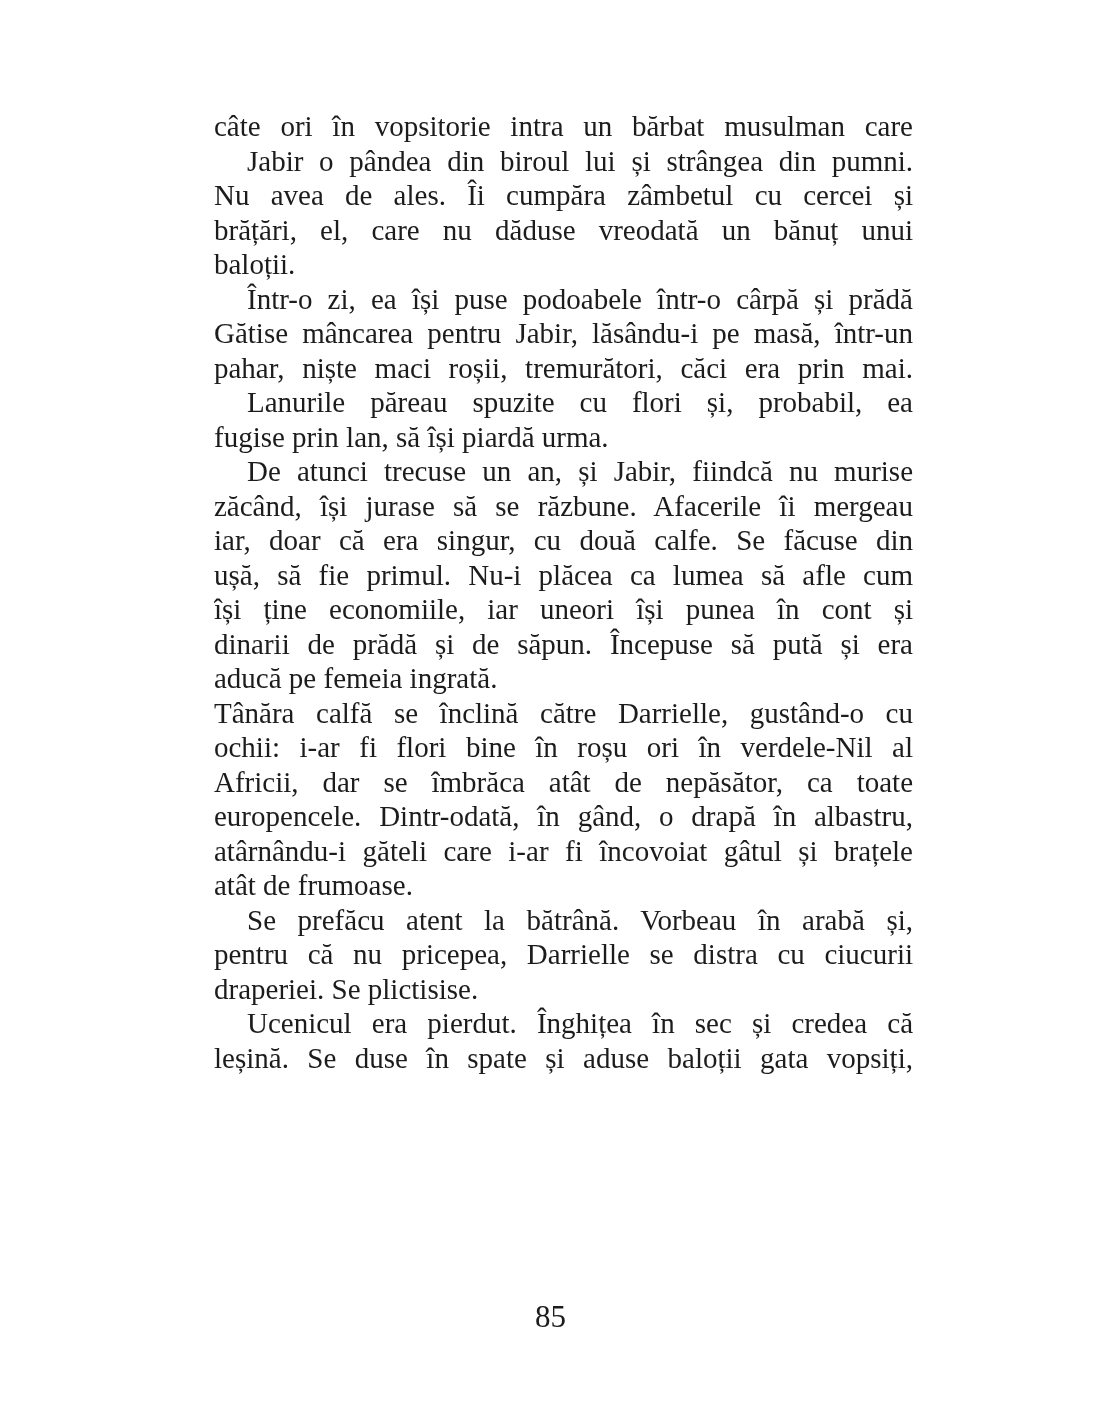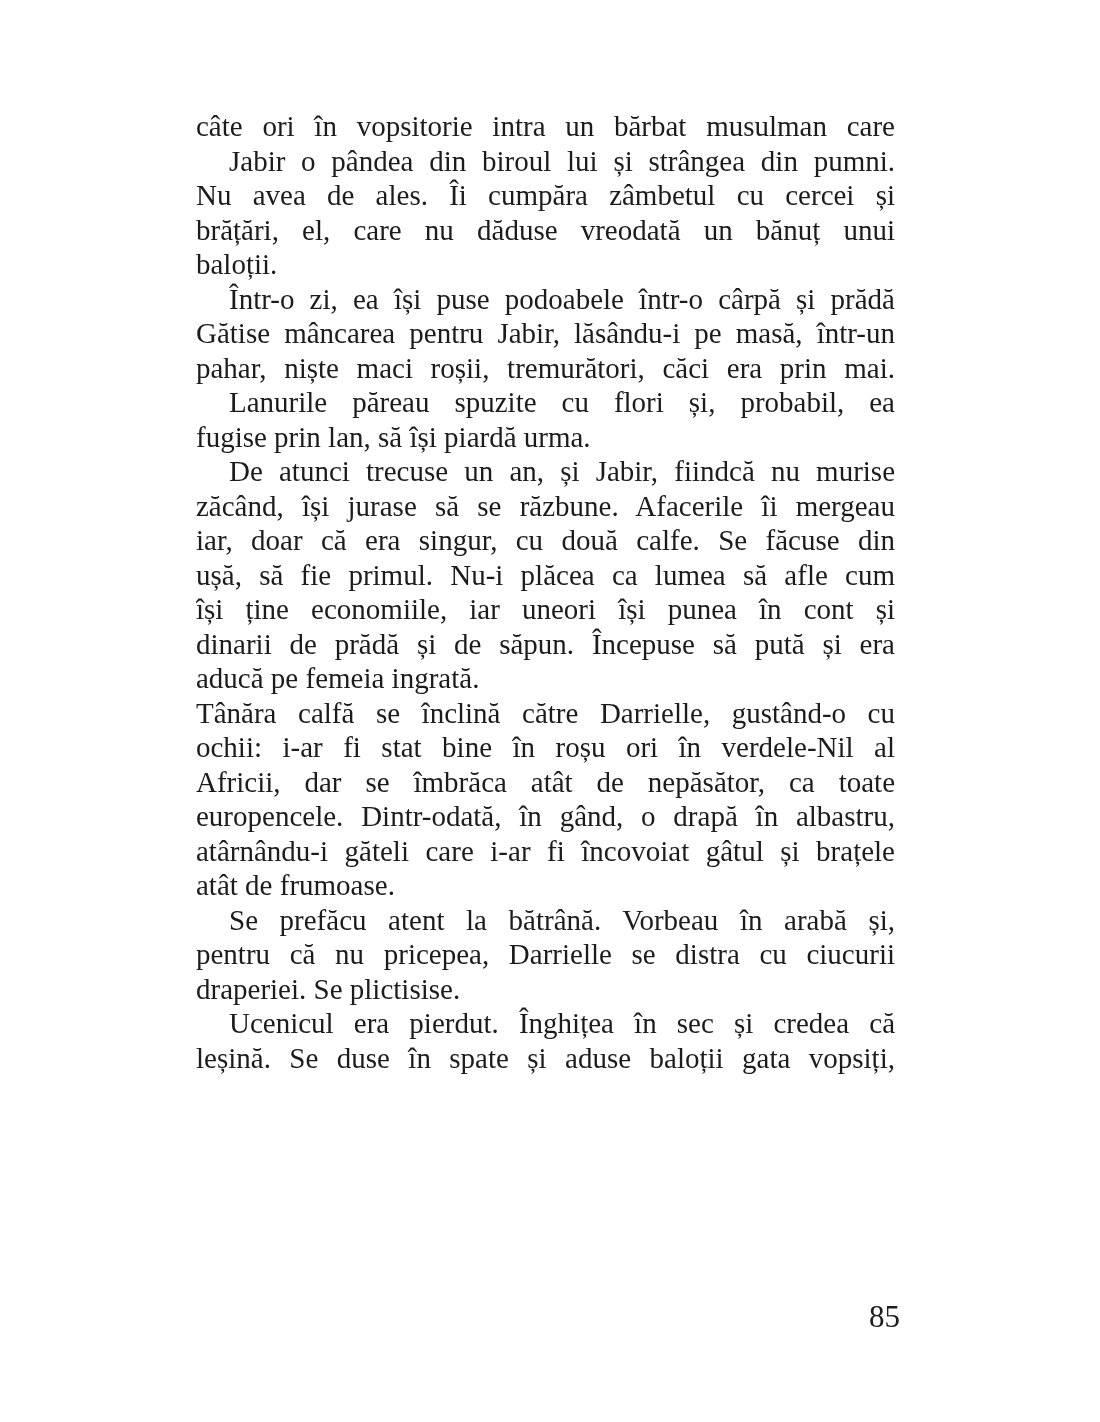--- a/index.html
+++ b/index.html
@@ -7,21 +7,21 @@
     position: relative;
     width: 1100px;
     height: 1422px;
     background: #ffffff;
     overflow: hidden;
     font-family: "Liberation Serif", "DejaVu Serif", serif;
     color: #1c1c1c;
   }
   .text-block {
     position: absolute;
-    left: 196px;
+    left: 214px;
     top: 109px;
     width: 699px;
   }
   .line {
     font-size: 29px;
     line-height: 34.5px;
     height: 34.5px;
     overflow: hidden;
     white-space: normal;
     text-align: left;
@@ -31,21 +31,21 @@
     text-align-last: justify;
   }
   .line.indent {
     text-indent: 33px;
   }
   .page-number {
     position: absolute;
     left: 201px;
     top: 1299px;
     width: 699px;
-    text-align: right;
+    text-align: center;
     font-size: 31px;
     line-height: 36px;
   }
 </style>
 </head>
 <body>
 
 <div class="page">
   <div class="text-block" id="text-block">
       <div class="line just">câte ori în vopsitorie intra un bărbat musulman care</div>
@@ -59,21 +59,21 @@
       <div class="line just indent">Lanurile păreau spuzite cu flori și, probabil, ea</div>
       <div class="line">fugise prin lan, să își piardă urma.</div>
       <div class="line just indent">De atunci trecuse un an, și Jabir, fiindcă nu murise</div>
       <div class="line just">zăcând, își jurase să se răzbune. Afacerile îi mergeau</div>
       <div class="line just">iar, doar că era singur, cu două calfe. Se făcuse din</div>
       <div class="line just">ușă, să fie primul. Nu-i plăcea ca lumea să afle cum</div>
       <div class="line just">își ține economiile, iar uneori își punea în cont și</div>
       <div class="line just">dinarii de prădă și de săpun. Începuse să pută și era</div>
       <div class="line">aducă pe femeia ingrată.</div>
       <div class="line just">Tânăra calfă se înclină către Darrielle, gustând-o cu</div>
-      <div class="line just">ochii: i-ar fi stat bine în roșu ori în verdele-Nil al</div>
+      <div class="line just">ochii: i-ar fi flori bine în roșu ori în verdele-Nil al</div>
       <div class="line just">Africii, dar se îmbrăca atât de nepăsător, ca toate</div>
       <div class="line just">europencele. Dintr-odată, în gând, o drapă în albastru,</div>
       <div class="line just">atârnându-i găteli care i-ar fi încovoiat gâtul și brațele</div>
       <div class="line">atât de frumoase.</div>
       <div class="line just indent">Se prefăcu atent la bătrână. Vorbeau în arabă și,</div>
       <div class="line just">pentru că nu pricepea, Darrielle se distra cu ciucurii</div>
       <div class="line">draperiei. Se plictisise.</div>
       <div class="line just indent">Ucenicul era pierdut. Înghițea în sec și credea că</div>
       <div class="line just">leșină. Se duse în spate și aduse baloții gata vopsiți,</div>
     </div>

